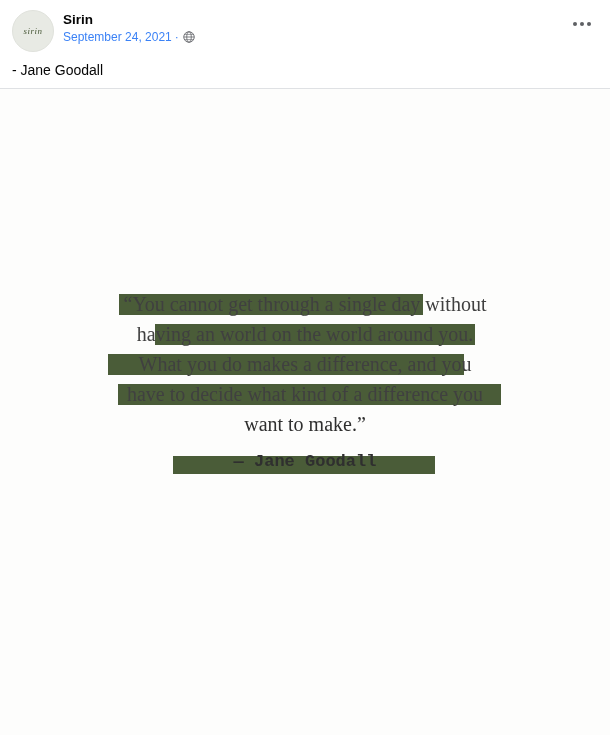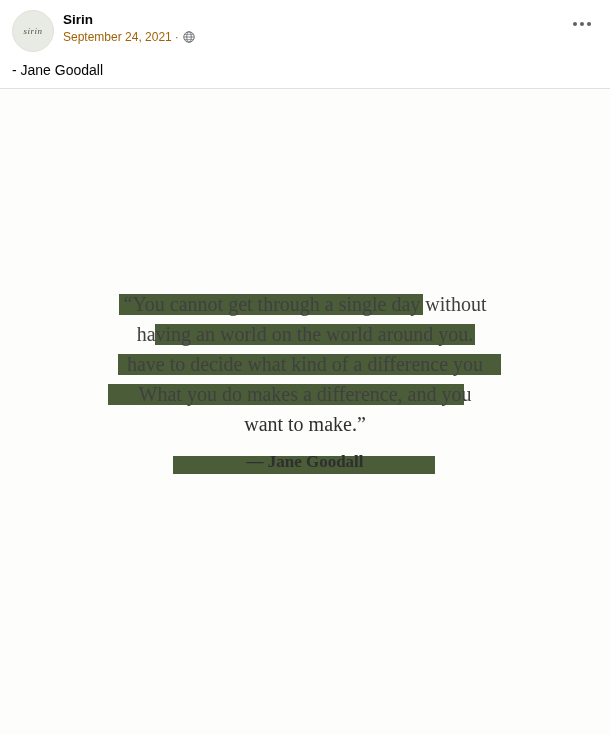--- a/index.html
+++ b/index.html
@@ -57,21 +57,21 @@
   .page-name {
     font-size: 13.5px;
     font-weight: bold;
     line-height: 17px;
     color: #050505;
   }
   .meta-row {
     display: flex;
     align-items: center;
     font-size: 12px;
-    color: #a16207;
+    color: #3b82f6;
     line-height: 16px;
     margin-top: 1px;
   }
   .meta-sep {
     margin: 0 3px;
   }
   .globe-icon {
     display: inline-flex;
     width: 12px;
     height: 12px;
@@ -155,20 +155,21 @@
   .quote-line .txt.over-hl {
     color: #404040;
   }
   .attrib {
     font-size: 17px;
     line-height: 30px;
     font-weight: bold;
     margin-top: 8px;
     position: relative;
     white-space: nowrap;
+    font-family: Liberation Mono, monospace;
   }
   .attrib .txt {
     position: relative;
     z-index: 2;
   }
 </style>
 </head>
 <body>
 
 <div class="post">
@@ -212,27 +213,27 @@
           <span class="hl" style="left:119px; width:304px;"></span>
           <span class="txt over-hl">“You cannot get through a single day without</span>
         </div>
 
         <div class="quote-line">
           <span class="hl" style="left:155px; width:320px;"></span>
           <span class="txt over-hl">having an world on the world around you.</span>
         </div>
 
         <div class="quote-line">
+          <span class="hl" style="left:108px; width:356px;"></span>
+          <span class="txt over-hl">What you do makes a difference, and you</span>
+        </div>
+
+        <div class="quote-line">
           <span class="hl" style="left:118px; width:383px;"></span>
           <span class="txt over-hl">have to decide what kind of a difference you</span>
-        </div>
-
-        <div class="quote-line">
-          <span class="hl" style="left:108px; width:356px;"></span>
-          <span class="txt over-hl">What you do makes a difference, and you</span>
         </div>
 
         <div class="quote-line">
           <span class="txt">want to make.”</span>
         </div>
 
         <div class="attrib">
           <span class="hl" style="left:173px; width:262px; top:9px; height:18px;"></span>
           <span class="txt">— Jane Goodall</span>
         </div>

